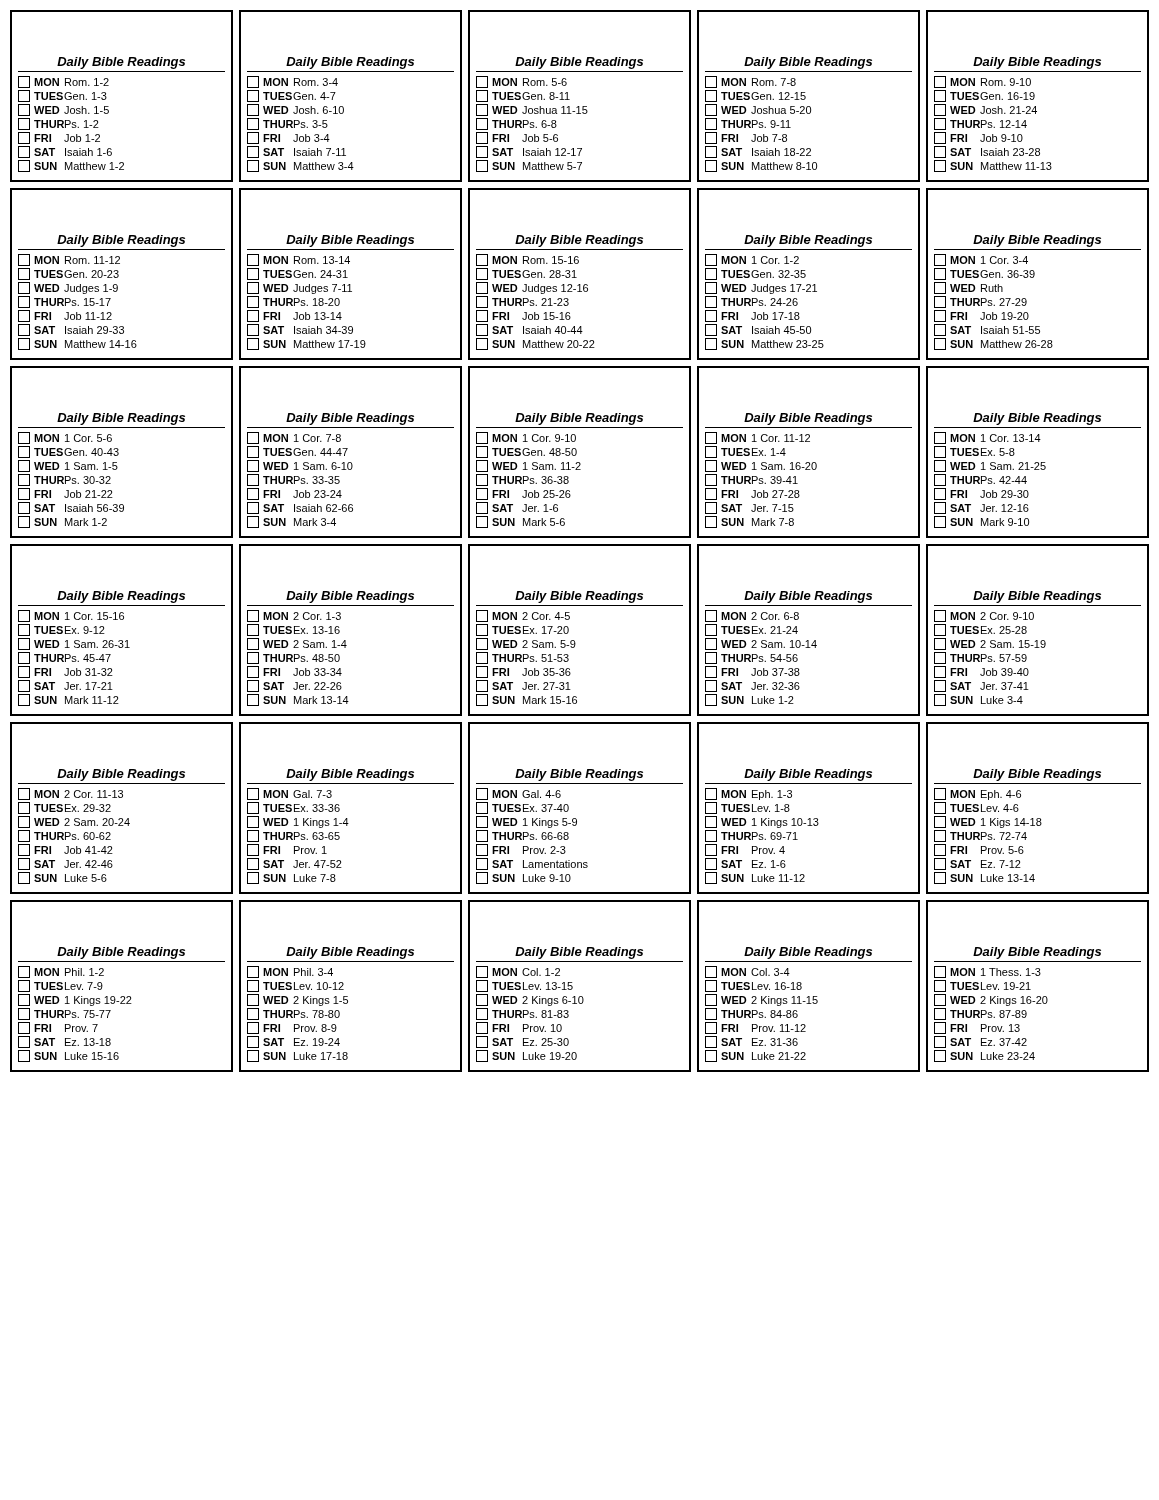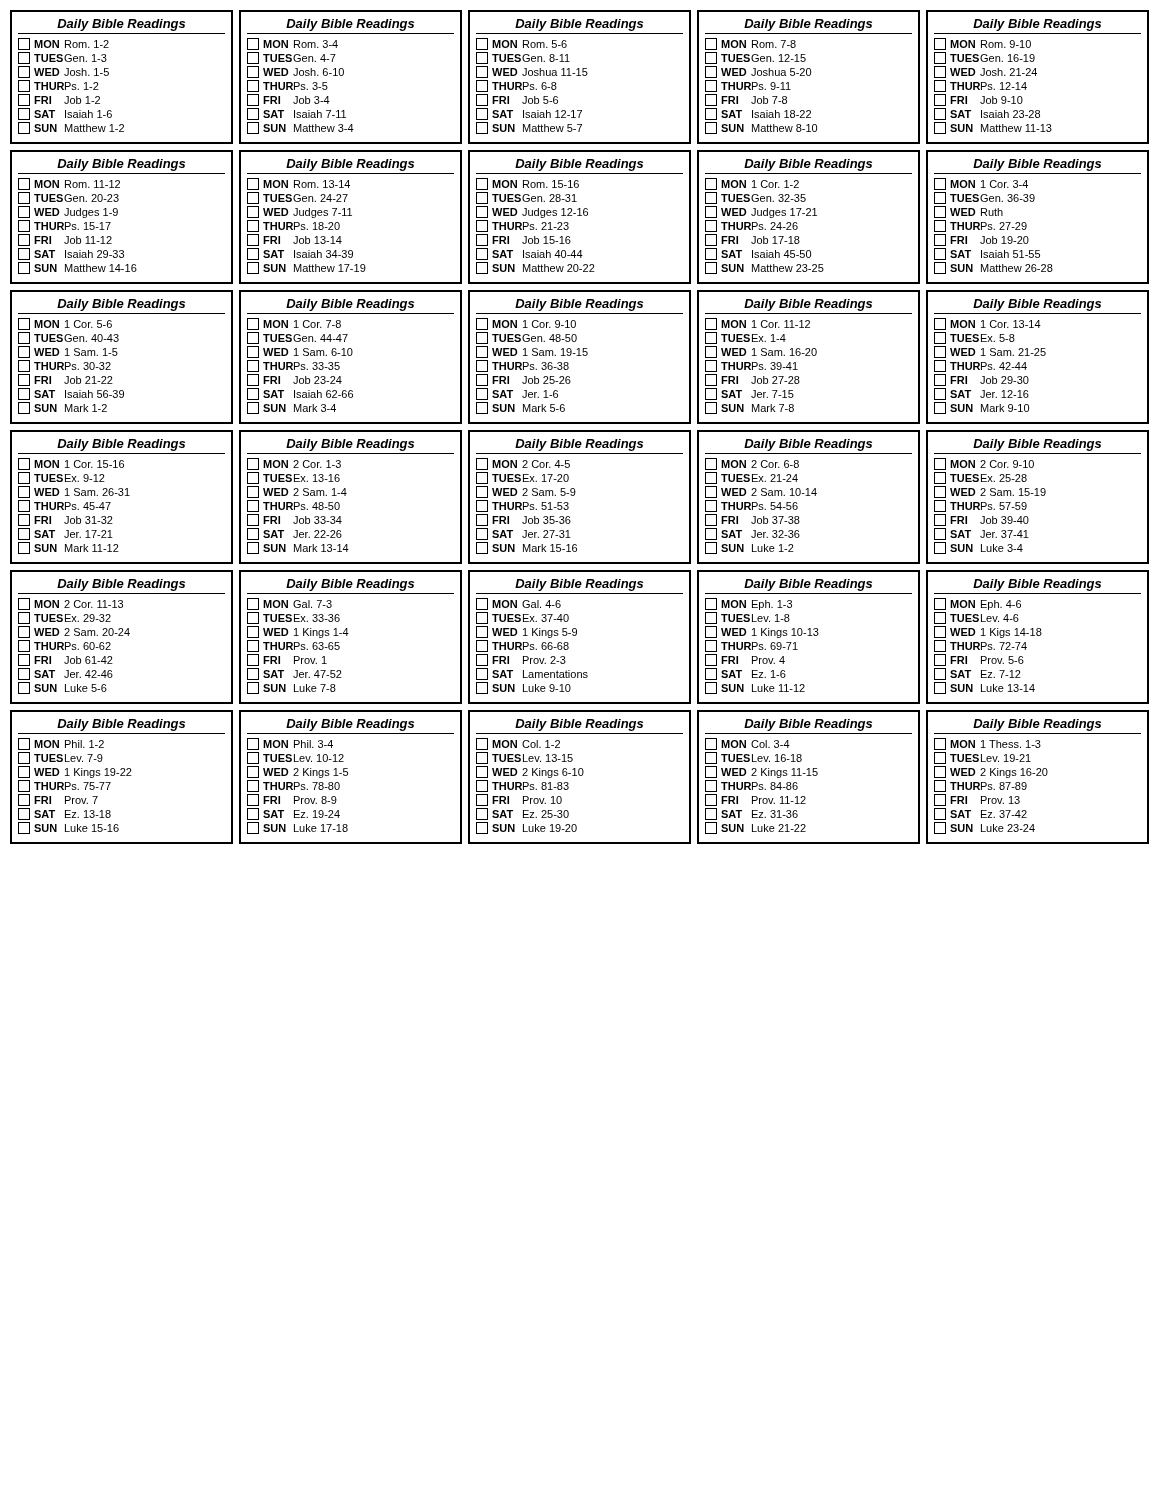--- a/index.html
+++ b/index.html
@@ -19,20 +19,21 @@
       padding: 4px 6px 6px 6px;
     }
     .card-title {
       font-size: 13px;
       font-weight: bold;
       text-align: center;
       border-bottom: 1.5px solid #000;
       margin-bottom: 4px;
       padding-bottom: 2px;
       font-style: italic;
+      margin-top: 38px;
     }
     .reading-row {
       display: flex;
       align-items: center;
       margin-bottom: 2px;
       font-size: 11px;
     }
     .checkbox {
       width: 12px;
       height: 12px;
@@ -286,21 +287,21 @@
     <div class="card">
       <div class="card-title">Daily Bible Readings</div>
       <div class="reading-row">
         <div class="checkbox"></div>
         <span class="day-label">MON</span>
         <span class="reading-text">Rom. 13-14</span>
       </div>
       <div class="reading-row">
         <div class="checkbox"></div>
         <span class="day-label">TUES</span>
-        <span class="reading-text">Gen. 24-27</span>
+        <span class="reading-text">Gen. 24-31</span>
       </div>
       <div class="reading-row">
         <div class="checkbox"></div>
         <span class="day-label">WED</span>
         <span class="reading-text">Judges 7-11</span>
       </div>
       <div class="reading-row">
         <div class="checkbox"></div>
         <span class="day-label">THUR</span>
         <span class="reading-text">Ps. 18-20</span>
@@ -519,21 +520,21 @@
         <span class="reading-text">1 Cor. 9-10</span>
       </div>
       <div class="reading-row">
         <div class="checkbox"></div>
         <span class="day-label">TUES</span>
         <span class="reading-text">Gen. 48-50</span>
       </div>
       <div class="reading-row">
         <div class="checkbox"></div>
         <span class="day-label">WED</span>
-        <span class="reading-text">1 Sam. 19-15</span>
+        <span class="reading-text">1 Sam. 11-2</span>
       </div>
       <div class="reading-row">
         <div class="checkbox"></div>
         <span class="day-label">THUR</span>
         <span class="reading-text">Ps. 36-38</span>
       </div>
       <div class="reading-row">
         <div class="checkbox"></div>
         <span class="day-label">FRI</span>
         <span class="reading-text">Job 25-26</span>
@@ -833,21 +834,21 @@
         <span class="reading-text">2 Sam. 20-24</span>
       </div>
       <div class="reading-row">
         <div class="checkbox"></div>
         <span class="day-label">THUR</span>
         <span class="reading-text">Ps. 60-62</span>
       </div>
       <div class="reading-row">
         <div class="checkbox"></div>
         <span class="day-label">FRI</span>
-        <span class="reading-text">Job 61-42</span>
+        <span class="reading-text">Job 41-42</span>
       </div>
       <div class="reading-row">
         <div class="checkbox"></div>
         <span class="day-label">SAT</span>
         <span class="reading-text">Jer. 42-46</span>
       </div>
       <div class="reading-row">
         <div class="checkbox"></div>
         <span class="day-label">SUN</span>
         <span class="reading-text">Luke 5-6</span>

